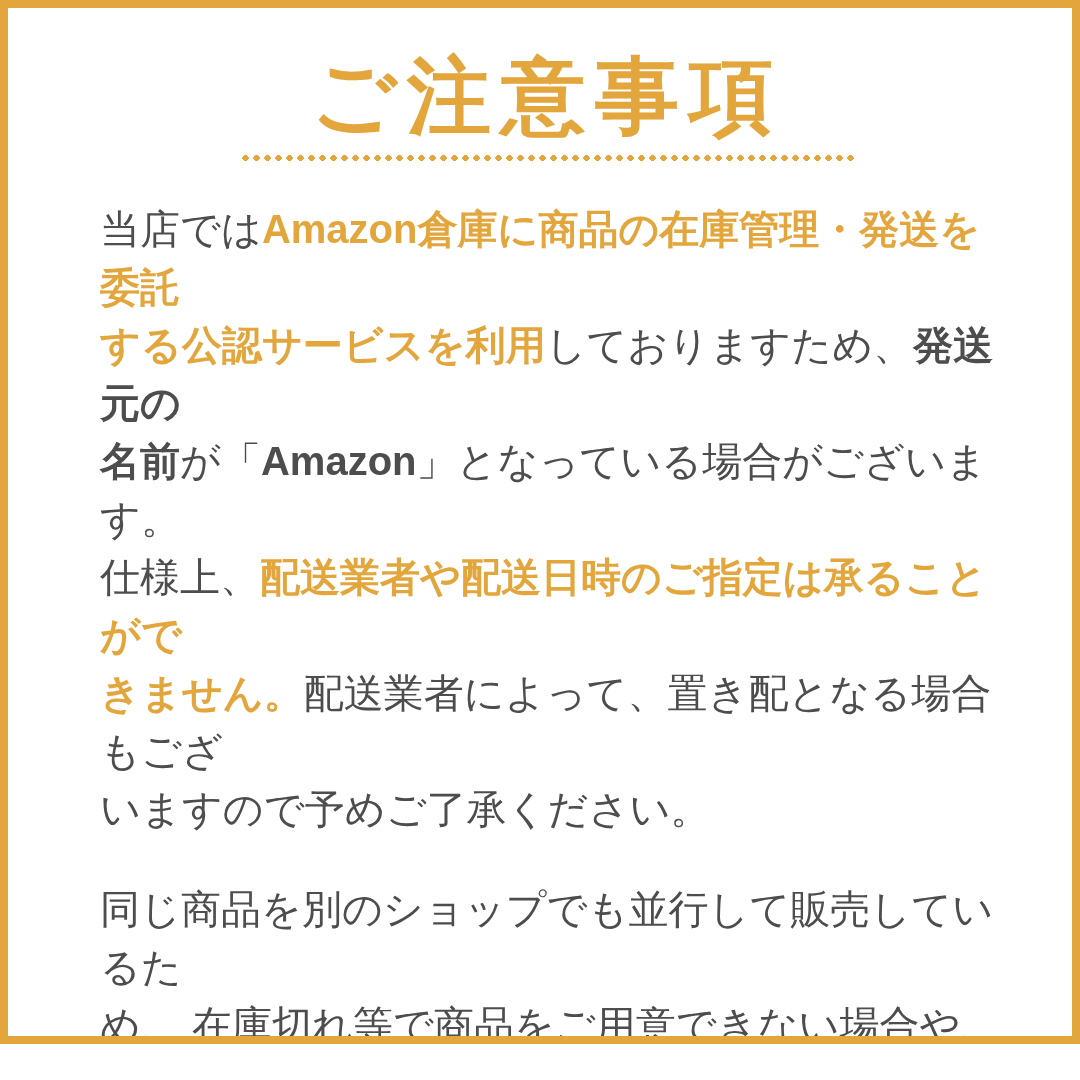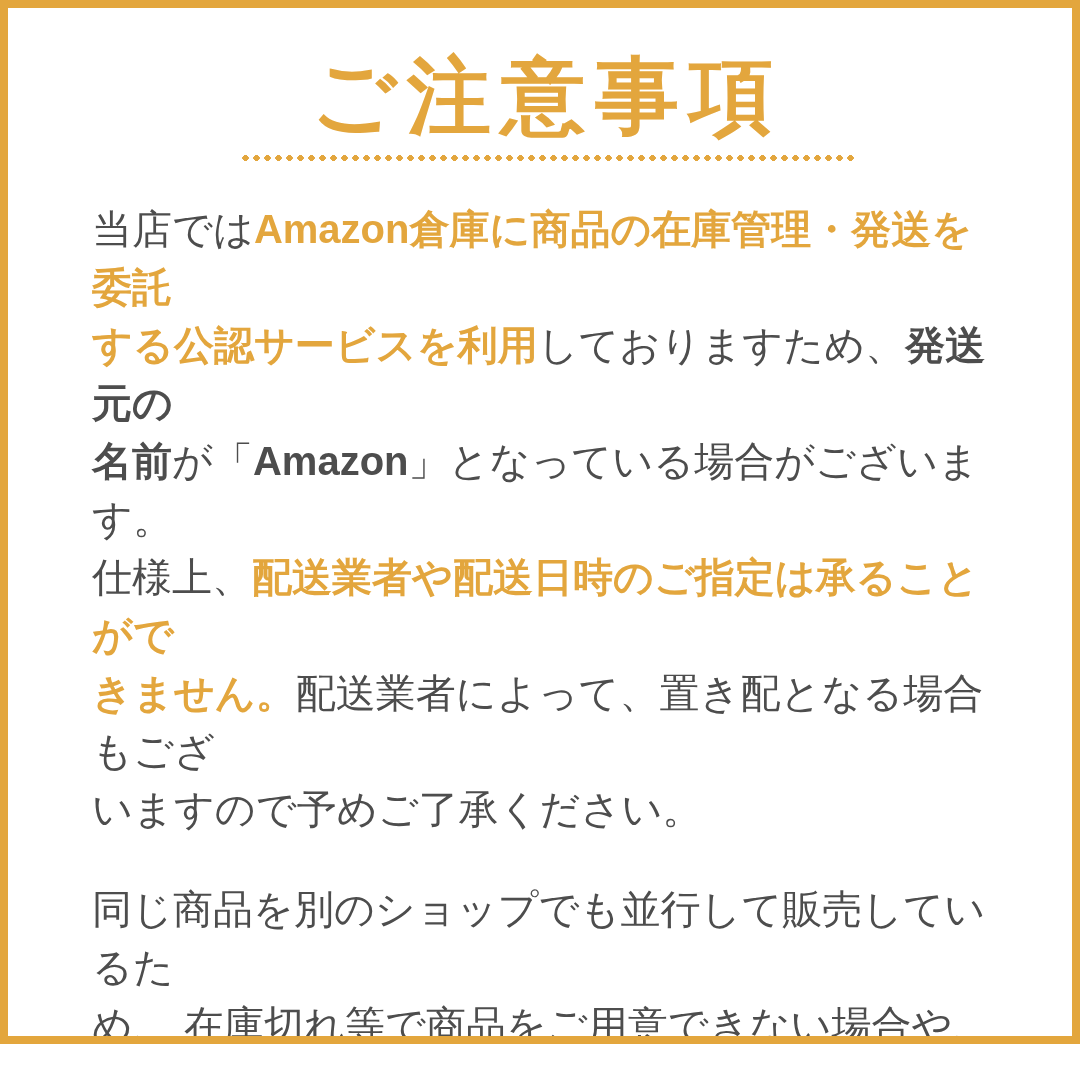--- a/index.html
+++ b/index.html
@@ -35,21 +35,21 @@
     background-image: radial-gradient(circle 3.1px at 5.5px 4px, var(--accent) 98%, transparent 100%);
     background-size: 11px 8px;
     background-repeat: repeat-x;
   }
   .notice-body {
     margin: 38px 60px 0 66px;
     font-size: 40px;
     line-height: 58px;
     color: var(--text-dark);
   }
-  .paragraph { margin: 0 0 42px 4px; }
+  .paragraph { margin: 0 0 42px 12px; }
   .seg { white-space: pre-wrap; }
   .seg-normal { color: var(--text-dark); font-weight: 400; }
   .seg-bold   { color: var(--text-dark); font-weight: 700; }
   .seg-accent { color: var(--accent);   font-weight: 700; }
 </style>
 </head>
 <body>
 
 <div class="page">
   <h1 class="title">ご注意事項</h1>

